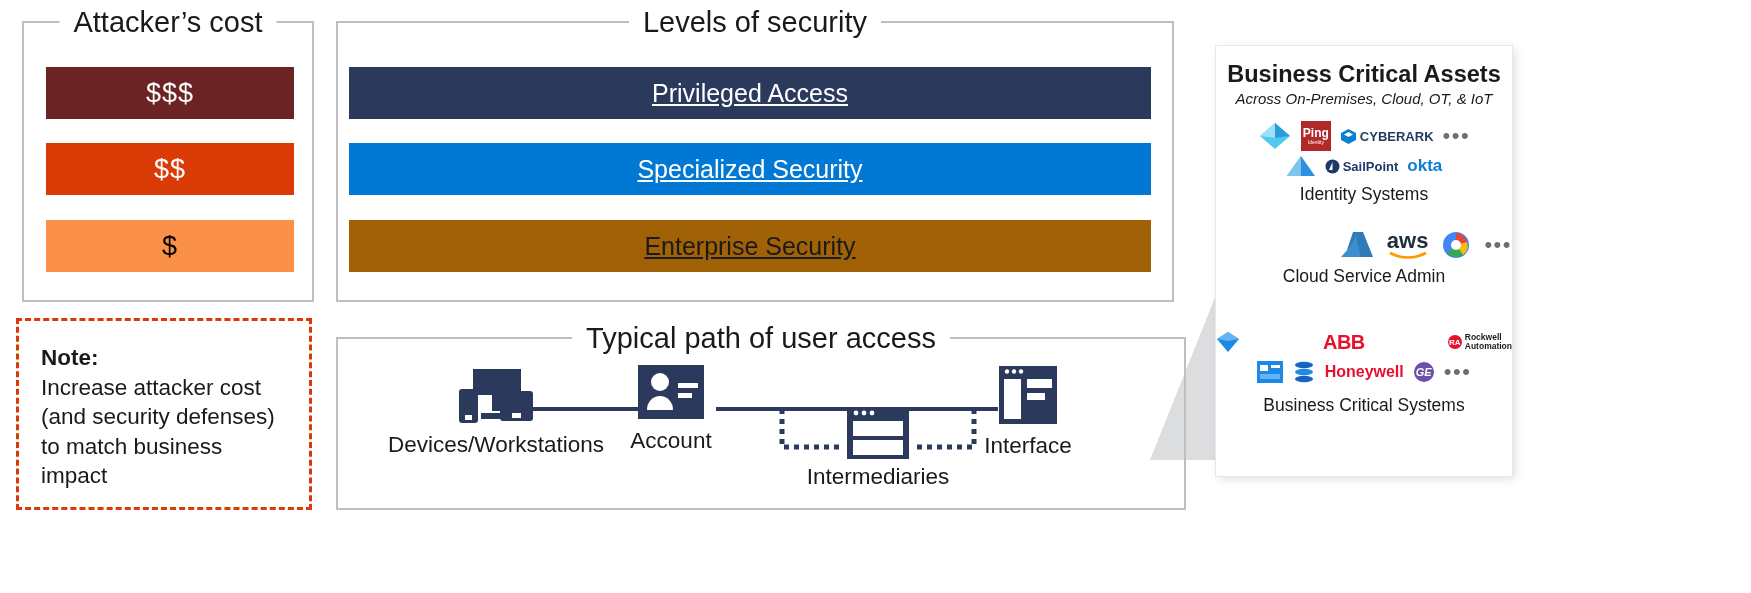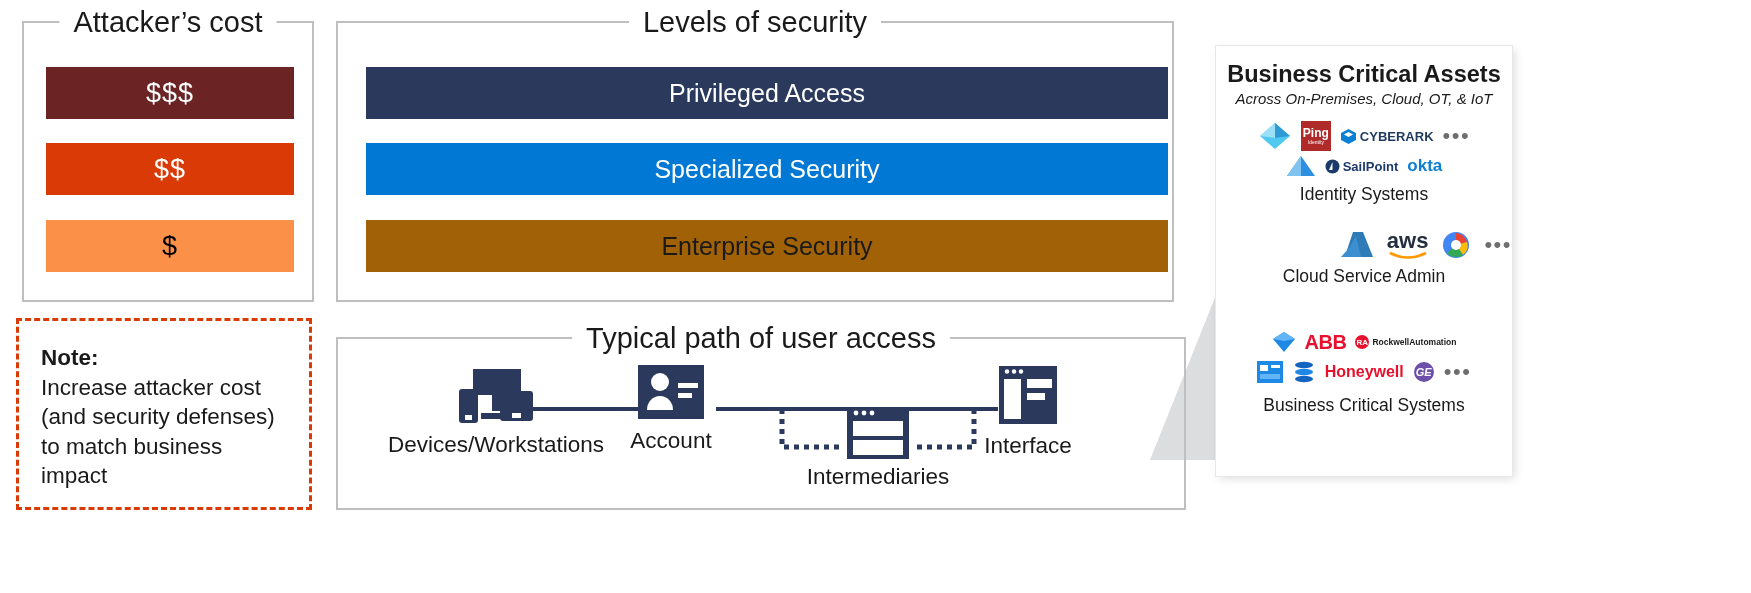--- a/index.html
+++ b/index.html
@@ -72,27 +72,28 @@
     font-size: 22.5px;
     line-height: 29.5px;
     color: #1a1a1a;
   }
   #note-label { font-weight: bold; display: block; }
 
   
   #levels-panel { left: 336px; top: 21px; width: 838px; height: 281px; }
   .level-bar {
     position: absolute;
-    left: 28px;
+    left: 11px;
     width: 802px;
     height: 52px;
     display: flex;
     align-items: center;
     justify-content: center;
     font-size: 25px;
+    text-decoration: underline;
   }
   #level-bar-0 { top: 44px;  background: #2B3A5C; color: #ffffff; }
   #level-bar-1 { top: 120px; background: #0078D4; color: #ffffff; }
   #level-bar-2 { top: 197px; background: #a16207; color: #1a1a1a; text-align: right; }
 
   
   #path-panel { left: 336px; top: 337px; width: 850px; height: 173px; }
   #path-stage {
     position: absolute;
     left: 0; top: 0; right: 0; bottom: 0;
@@ -334,29 +335,29 @@
           <path d="M26,12 A12,12 0 0 1 22,25 L15,15 z" fill="#FBBC05"></path>
           <path d="M22,25 A12,12 0 0 1 6,23 L15,15 z" fill="#34A853"></path>
           <circle cx="15" cy="15" r="5" fill="#ffffff"></circle>
         </svg>
         <span class="dots">•••</span>
       </div>
       <div class="asset-caption">Cloud Service Admin</div>
     </div>
 
     <div class="asset-group" style="margin-top:40px;">
-      <div class="logo-row" style="">
+      <div class="logo-row" style="justify-content:space-between;">
         <svg width="24" height="22" viewBox="0 0 24 22">
           <polygon points="12,1 23,8 12,21 1,8" fill="#1E88E5"></polygon>
           <polygon points="12,1 23,8 12,10 1,8" fill="#64B5F6"></polygon>
         </svg>
         <span class="logo-text" style="color:#E8112D; font-size:20px; letter-spacing:-0.5px;">ABB</span>
         <div style="display:flex; align-items:center; gap:3px;">
           <div style="background:#E8112D; color:#ffffff; font-size:8px; font-weight:bold; width:14px; height:14px; display:flex; align-items:center; justify-content:center; border-radius:50%;">RA</div>
-          <div style="display:flex; flex-direction:row; line-height:9px;">
+          <div style="display:flex; flex-direction:column; line-height:9px;">
             <span style="color:#1a1a1a; font-size:8.5px; font-weight:bold;">Rockwell</span>
             <span style="color:#1a1a1a; font-size:8.5px; font-weight:bold;">Automation</span>
           </div>
         </div>
       </div>
 
       <div class="logo-row" style="gap:10px;">
         <svg width="26" height="22" viewBox="0 0 26 22">
           <rect x="0" y="0" width="26" height="22" fill="#1E88E5"></rect>
           <rect x="3" y="4" width="8" height="6" fill="#ffffff"></rect>

